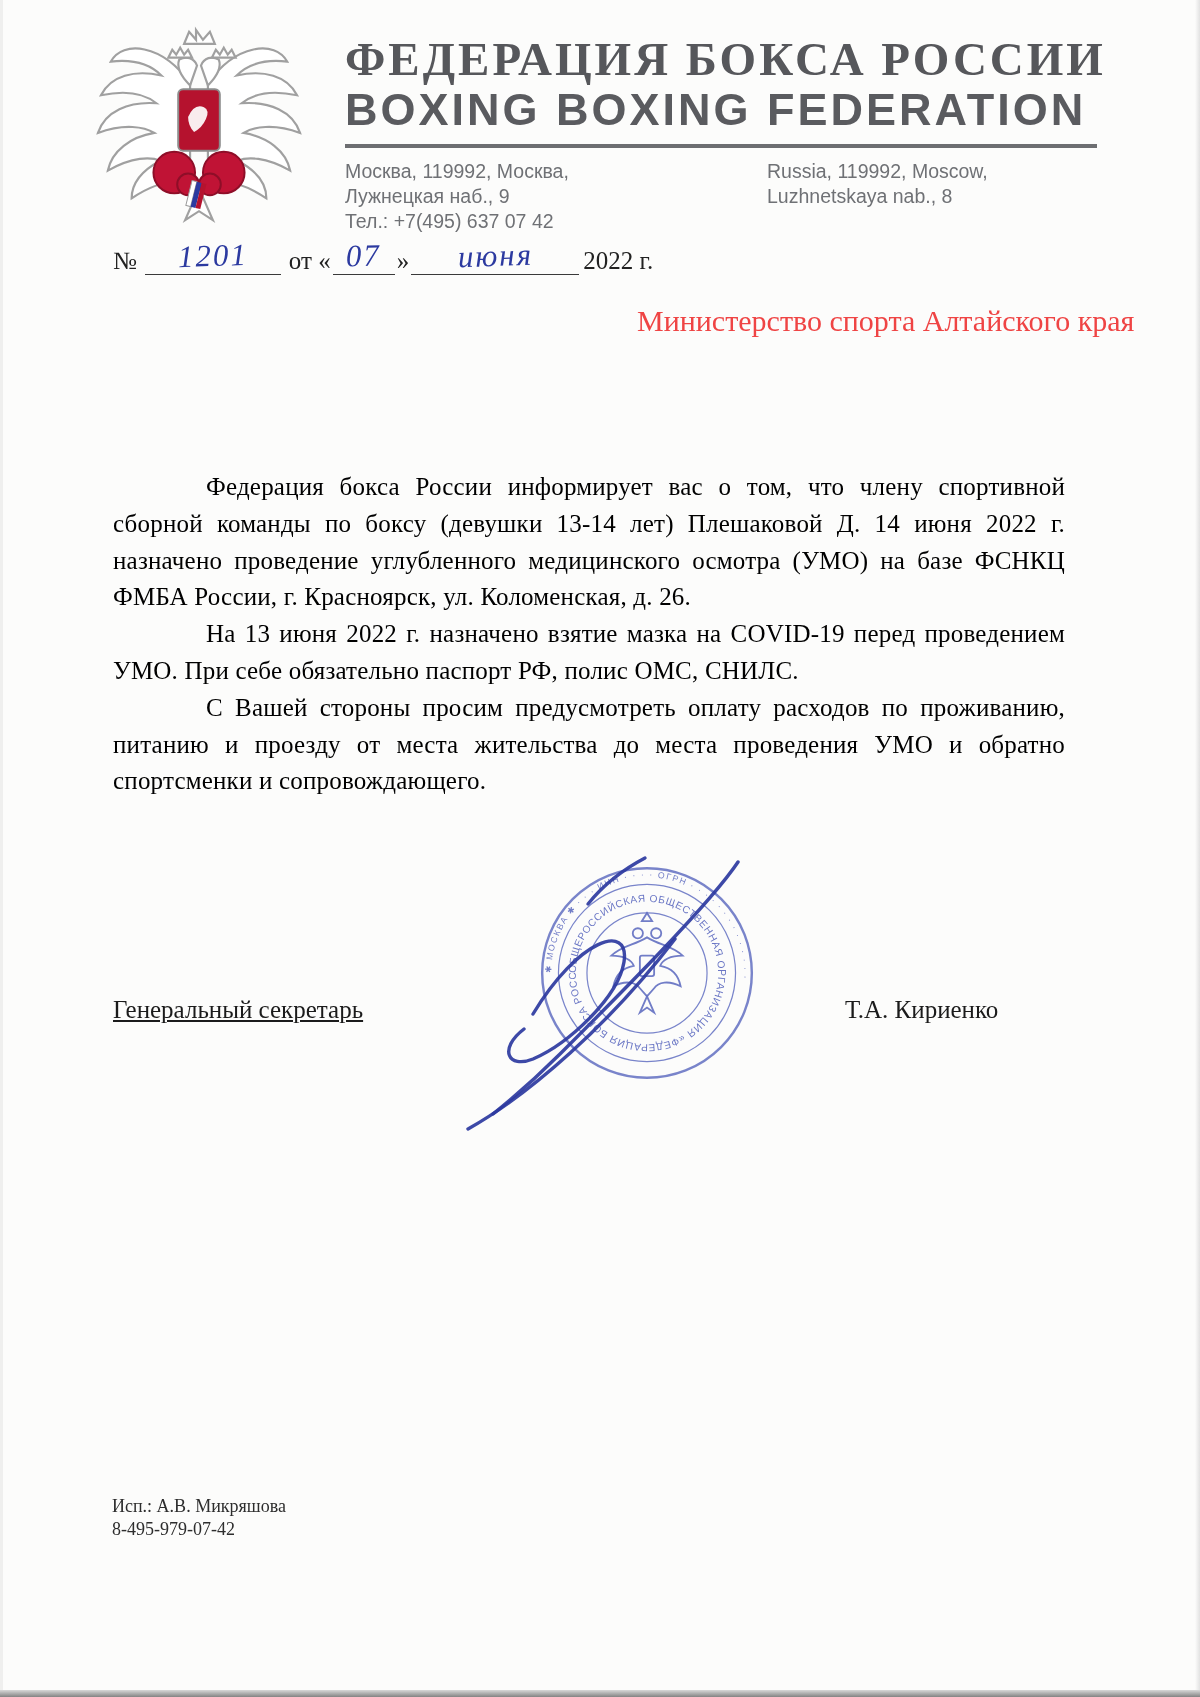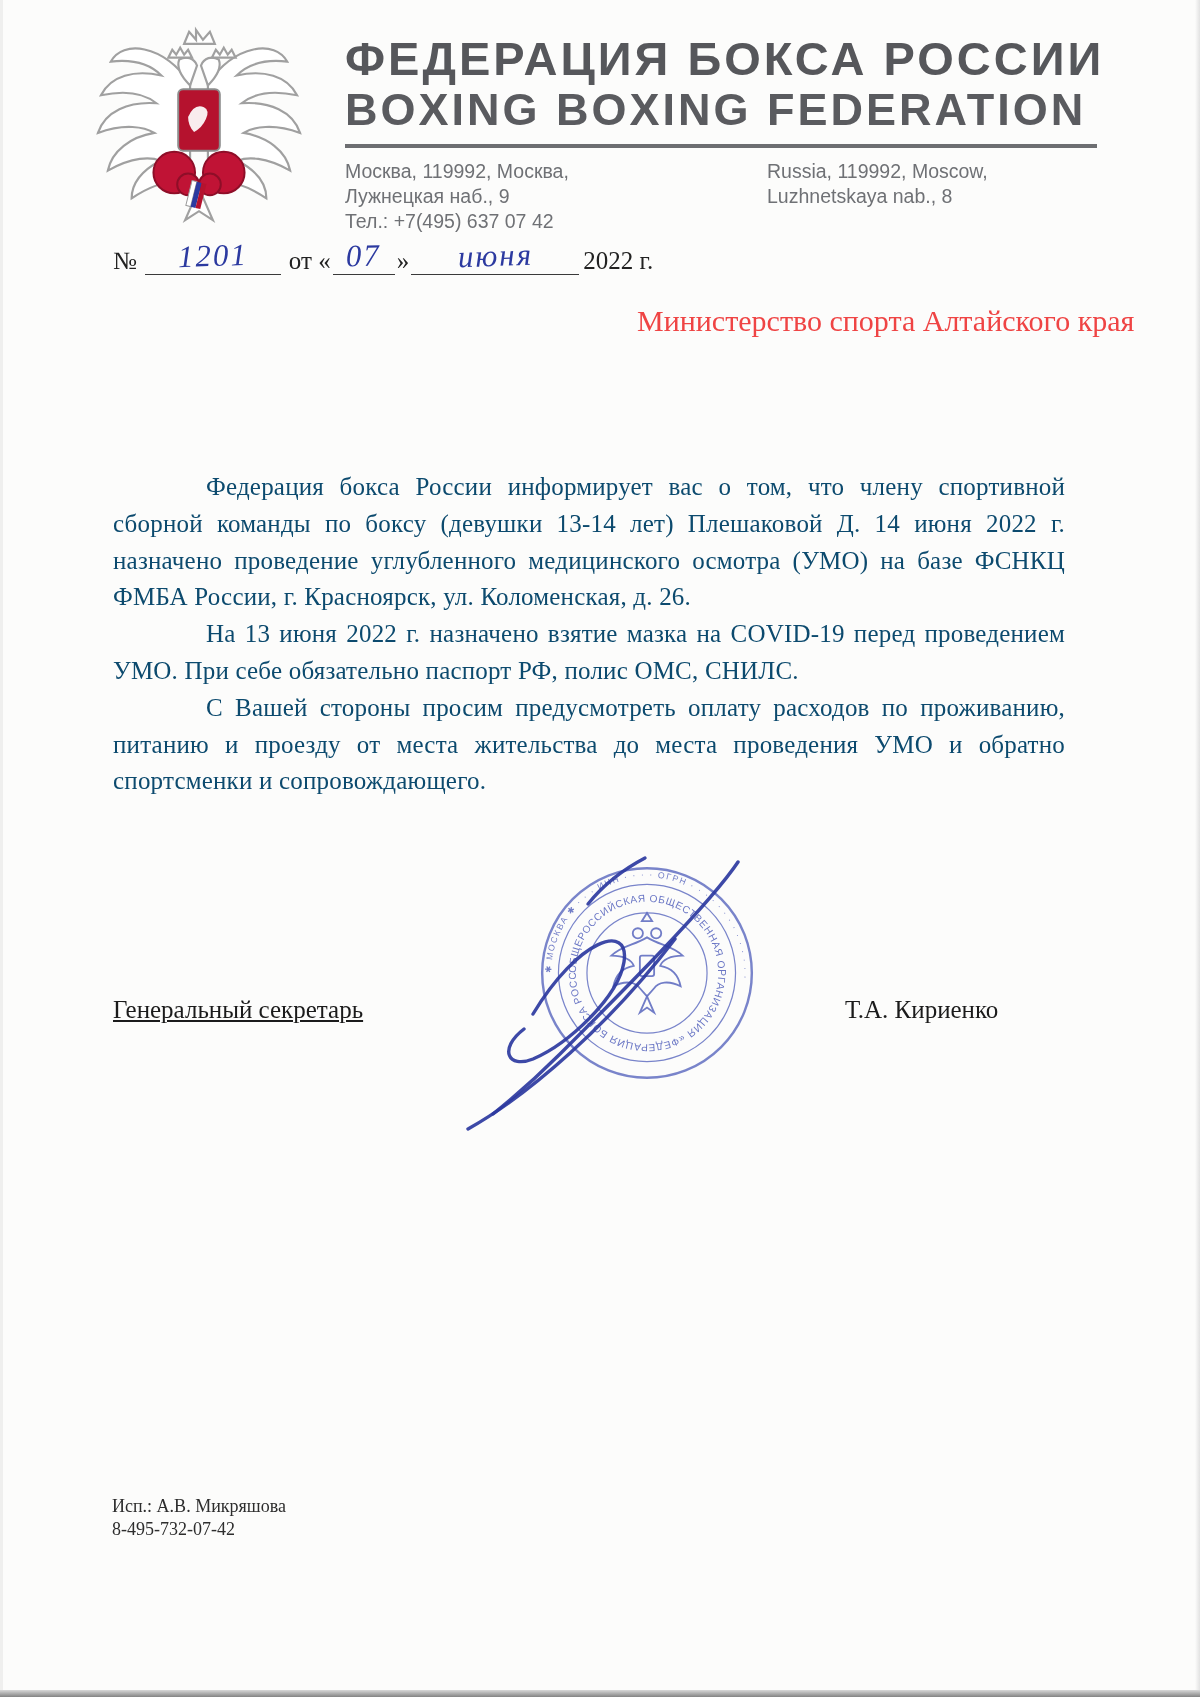--- a/index.html
+++ b/index.html
@@ -6,21 +6,21 @@
   html,body { background:#e9e9e9; }
   .page {
     position:relative; width:1200px; height:1697px; margin:0 auto;
     background:#fcfcfb; overflow:hidden;
     font-family:"Liberation Serif", serif; color:#1c1c1c;
   }
   
   .logo { position:absolute; left:85px; top:22px; width:228px; height:210px; }
   .title-block { position:absolute; left:345px; top:33px; width:752px; }
   .org-ru {
-    font-family:Liberation Sans, sans-serif; font-weight:700;
+    font-family:Liberation Serif, serif; font-weight:700;
     font-size:47px; line-height:52px; letter-spacing:3px; color:#56575b;
     white-space:nowrap;
   }
   .org-en {
     font-family:"Liberation Sans", sans-serif; font-weight:700;
     font-size:45px; line-height:50px; letter-spacing:3px; color:#5a5b5f;
     white-space:nowrap;
   }
   .header-rule { margin-top:9px; height:4px; background:#6d6e71; border:none; }
   .addr-row { display:flex; justify-content:space-between; margin-top:11px; }
@@ -42,21 +42,21 @@
   }
   .blank.b-number { width:136px; margin:0 8px; }
   .blank.b-day { width:62px; margin:0 2px; }
   .blank.b-month { width:168px; margin:0 4px 0 2px; }
   
   .recipient { position:absolute; left:637px; top:304px; font-size:30px; color:#ef4444; }
   
   .body-text { position:absolute; left:113px; top:469px; width:952px; }
   .body-text p {
     font-size:25px; line-height:36.8px; text-align:justify;
-    text-indent:93px; color:#0c4a6e; letter-spacing:0.2px;
+    text-indent:93px; color:#000000; letter-spacing:0.2px;
   }
   
   .sig-title { position:absolute; left:113px; top:996px; font-size:25px; color:#1b1b1b;text-decoration:underline; }
   .sig-name  { position:absolute; left:845px; top:996px; font-size:25px; color:#1b1b1b; }
   .stamp { position:absolute; left:532px; top:858px; width:230px; height:230px; opacity:0.82; }
   .signature { position:absolute; left:438px; top:842px; width:330px; height:310px; }
   
   .footer { position:absolute; left:112px; top:1495px; font-size:18px; line-height:23px; color:#2d2d2d; }
   
   .edge-bottom { position:absolute; left:0; right:0; bottom:0; height:7px;
@@ -174,19 +174,19 @@
         <path d="M 150 62 C 166 42 186 27 207 16"></path>
       </g>
     </svg>
   </div>
 
   <div class="sig-title">Генеральный секретарь</div>
   <div class="sig-name">Т.А. Кириенко</div>
 
   <div class="footer">
     <div>Исп.: А.В. Микряшова</div>
-    <div>8-495-732-07-42</div>
+    <div>8-495-979-07-42</div>
   </div>
 
   <div class="edge-left"></div>
   <div class="edge-right"></div>
   <div class="edge-bottom"></div>
 </div>
 
 </body></html>

